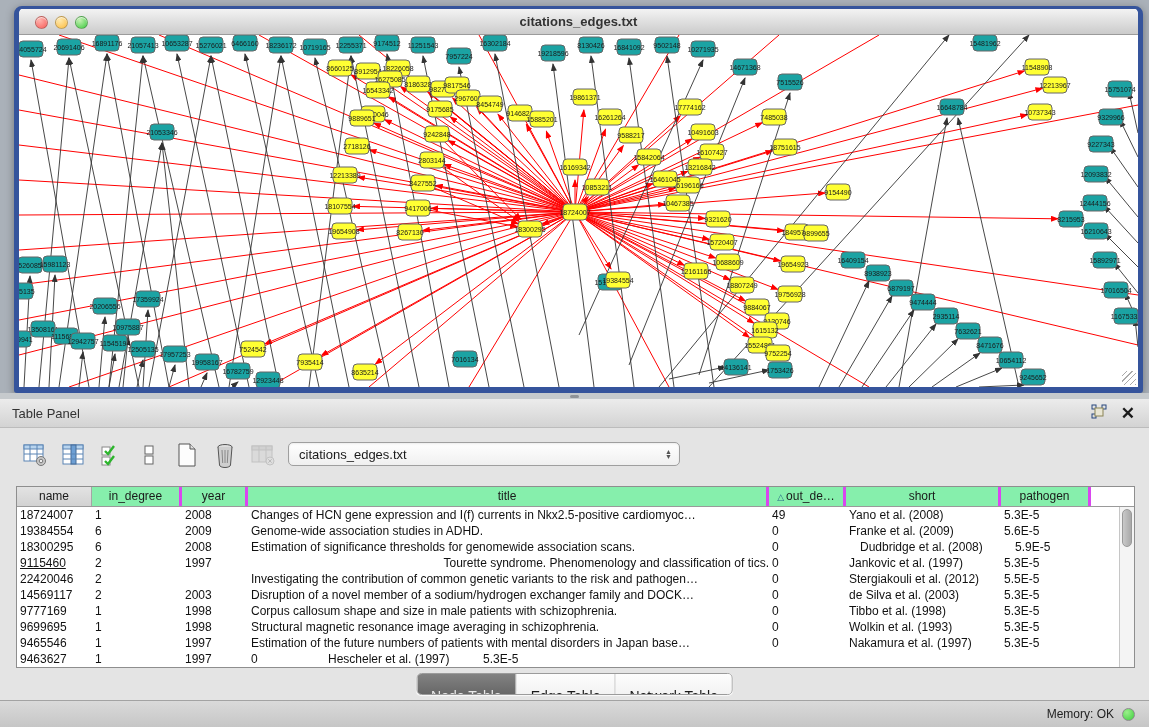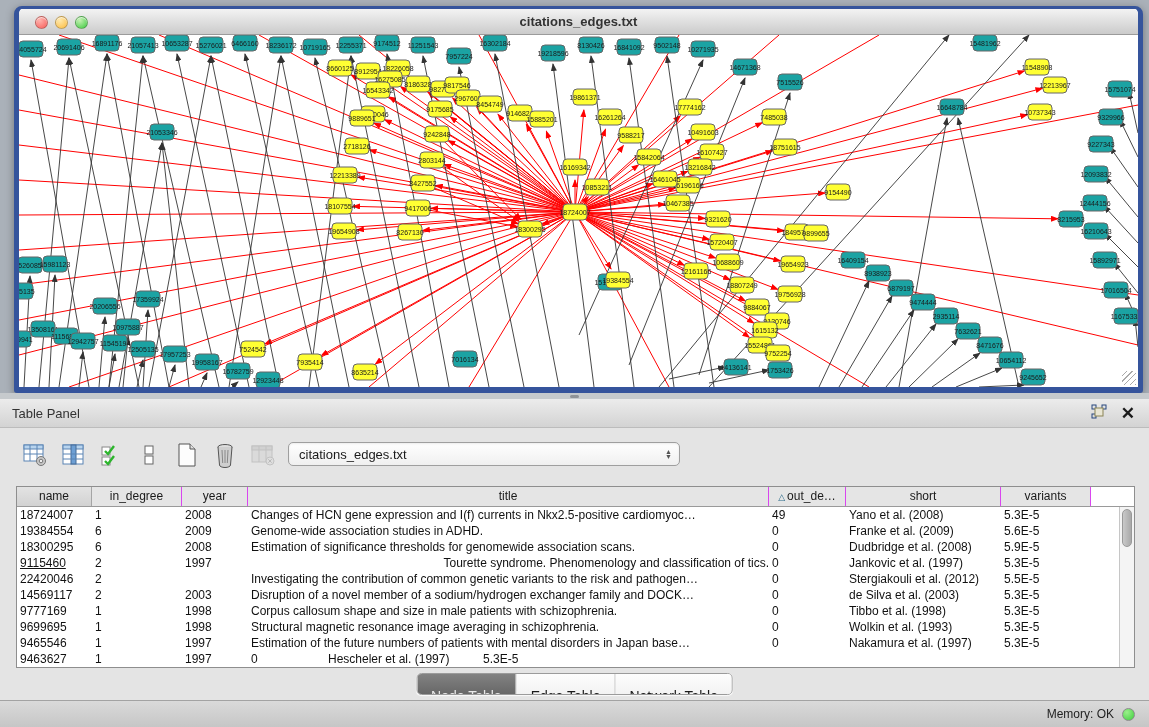--- a/index.html
+++ b/index.html
@@ -41,21 +41,21 @@
     border:1px solid #9f9f9f; border-radius:5px; display:flex; align-items:center; box-shadow:inset 0 1px 2px rgba(0,0,0,.08); }
   .table-select .val { font-size:13px; color:#1a1a1a; margin-left:10px; flex:1; }
   .stepper { display:flex; flex-direction:column; margin-right:7px; line-height:5px; }
   .stepper span { font-size:7px; color:#555; }
 
   
   .data-table { position:absolute; left:16px; top:93px; width:1119px; height:182px;
     border:1px solid #8e8e8e; background:#fff; overflow:hidden; }
   .thead { display:flex; height:20px; border-bottom:1px solid #9a9a9a; }
   .th { font-size:12px; color:#1a1a1a; text-align:center; line-height:19px;
-    background:#e5e5e5; border-right:1px solid #d946ef; overflow:hidden; white-space:nowrap; }
+    background:#86efac; border-right:3px solid #d946ef; overflow:hidden; white-space:nowrap; }
   .th.gray { background:linear-gradient(#e3e3e3,#d2d2d2); border-right:1px solid #a5a5a5; }
   .th.filler { background:#fff; border-right:none; flex:1; }
   .sort-tri { font-size:9px; color:#2a6a8a; margin-right:2px; }
   .tbody { position:relative; }
   .tr { display:flex; height:16px; line-height:16px; }
   .td { font-size:12px; color:#111; padding-left:3px; overflow:hidden; white-space:nowrap; }
   .vscroll { position:absolute; right:0; top:20px; width:15px; height:160px;
     background:#f4f4f4; border-left:1px solid #c6c6c6; }
   .vthumb { position:absolute; left:2px; top:2px; width:10px; height:38px; border-radius:5px;
     background:linear-gradient(90deg,#c9c9c9,#a9a9a9); border:1px solid #999; }
@@ -604,21 +604,21 @@
   </div>
 
   <div class="data-table">
     <div class="thead" id="thead">
         <div class="th gray" style="width: 75px;"><span>name</span></div>
         <div class="th" style="width: 90px;"><span>in_degree</span></div>
         <div class="th" style="width: 66px;"><span>year</span></div>
         <div class="th" style="width: 521px;"><span>title</span></div>
         <div class="th" style="width: 77px;"><span class="sort-tri">△</span><span>out_de…</span></div>
         <div class="th" style="width: 155px;"><span>short</span></div>
-        <div class="th" style="width: 90px;"><span>variants</span></div>
+        <div class="th" style="width: 90px;"><span>pathogen</span></div>
         <div class="th filler"></div>
       </div>
     <div class="tbody" id="tbody">
         <div class="tr">
           <div class="td" style="width: 75px;">18724007</div>
           <div class="td" style="width: 90px;">1</div>
           <div class="td" style="width: 66px;">2008</div>
           <div class="td" style="width: 521px;">Changes of HCN gene expression and I(f) currents in Nkx2.5-positive cardiomyoc…</div>
           <div class="td" style="width: 77px;">49</div>
           <div class="td" style="width: 155px;">Yano et al. (2008)</div>
@@ -632,21 +632,21 @@
           <div class="td" style="width: 77px;">0</div>
           <div class="td" style="width: 155px;">Franke et al. (2009)</div>
           <div class="td" style="width: 90px;">5.6E-5</div>
         </div>
         <div class="tr">
           <div class="td" style="width: 75px;">18300295</div>
           <div class="td" style="width: 90px;">6</div>
           <div class="td" style="width: 66px;">2008</div>
           <div class="td" style="width: 521px;">Estimation of significance thresholds for genomewide association scans.</div>
           <div class="td" style="width: 77px;">0</div>
-          <div class="td" style="width: 155px;">Dudbridge et al. (2008)</div>
+          <div class="td" style="width: 155px; margin-left: 11px;">Dudbridge et al. (2008)</div>
           <div class="td" style="width: 90px;">5.9E-5</div>
         </div>
         <div class="tr">
           <div class="td" style="width: 75px; text-decoration: underline;">9115460</div>
           <div class="td" style="width: 90px;">2</div>
           <div class="td" style="width: 66px;">1997</div>
           <div class="td" style="width: 521px; text-align: right;">Tourette syndrome. Phenomenology and classification of tics.</div>
           <div class="td" style="width: 77px;">0</div>
           <div class="td" style="width: 155px;">Jankovic et al. (1997)</div>
           <div class="td" style="width: 90px;">5.3E-5</div>

